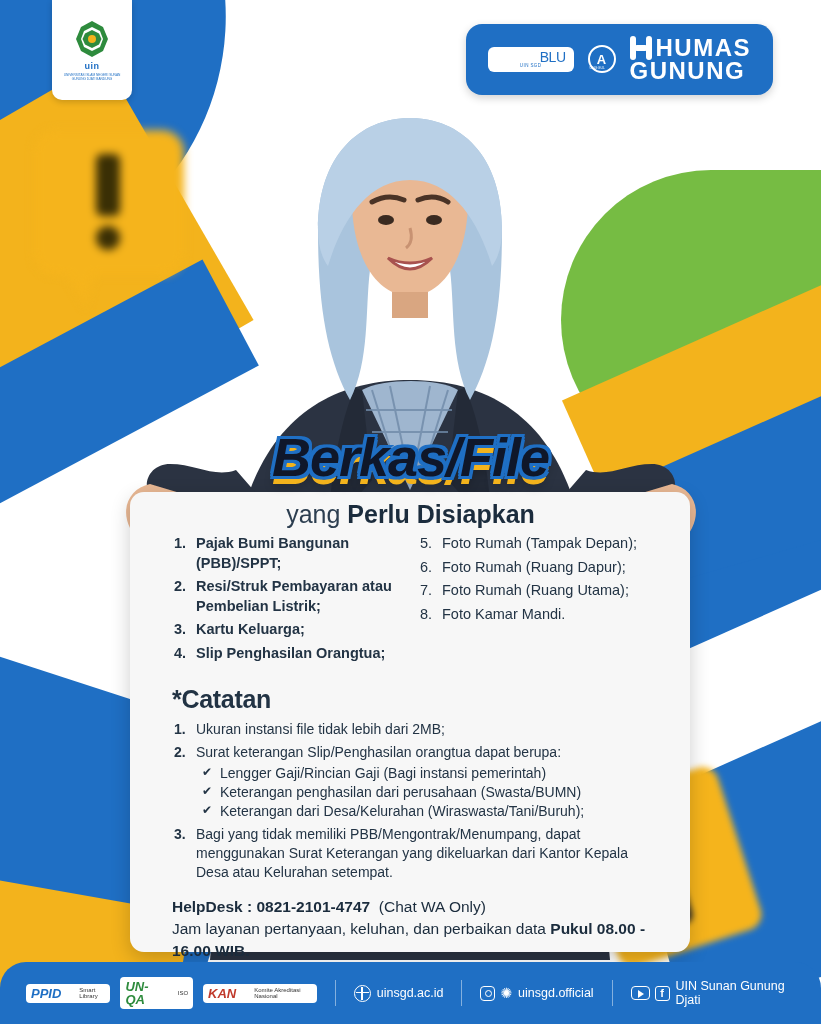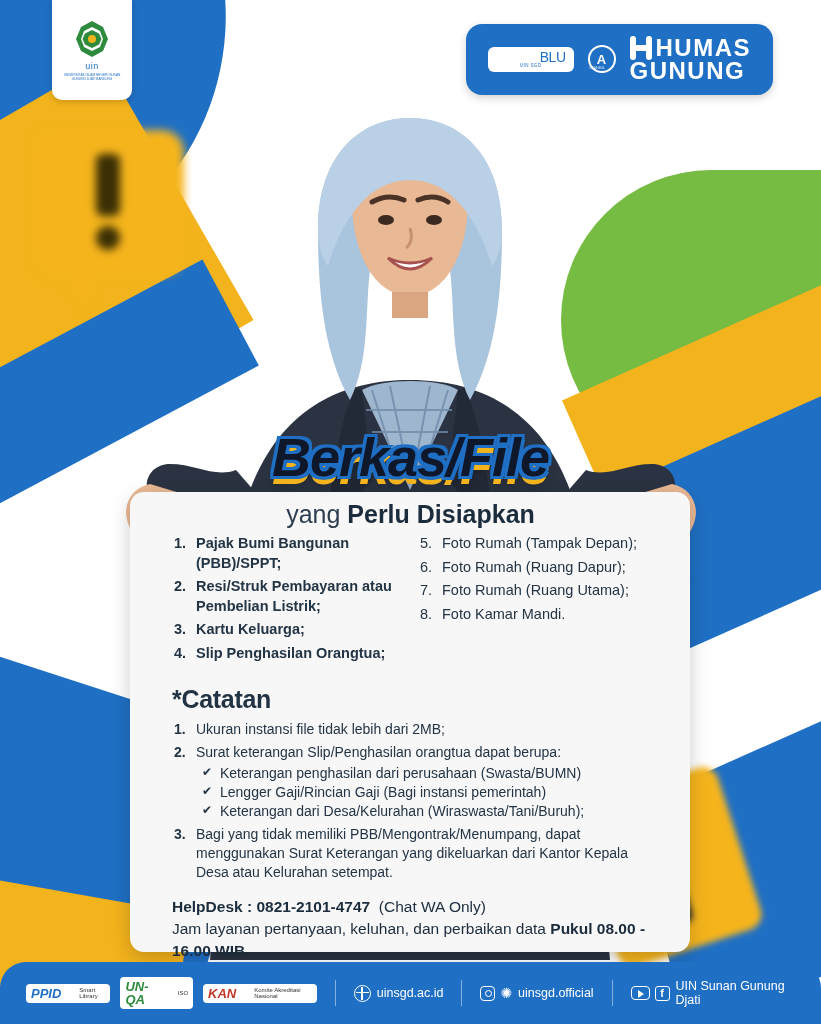--- a/index.html
+++ b/index.html
@@ -91,21 +91,21 @@
     align-items: center; justify-content: center;
     z-index: 6;
   }
   .uin-mark {
     width: 40px; height: 40px;
     position: relative;
     margin-bottom: 2px;
   }
   .uin-mark svg { display: block; }
   .logo-card .uin-text {
-    font-size: 9px; font-weight: normal; color: #1f6fc4;
+    font-size: 9px; font-weight: bold; color: #1f6fc4;
     letter-spacing: .5px;
   }
   .logo-card .uin-sub {
     font-size: 3.2px; color: #1f6fc4; text-align: center;
     line-height: 1.35; margin-top: 2px; width: 68px;
   }
 
   
   .humas-badge {
     position: absolute; right: 48px; top: 24px;
@@ -491,22 +491,22 @@
 
     <div class="catatan">*Catatan</div>
 
     <ol class="num note-list">
       <li>
         <span>Ukuran instansi file tidak lebih dari 2MB;</span>
       </li>
       <li>
         <span>Surat keterangan Slip/Penghasilan orangtua dapat berupa:</span>
         <ul class="check-list">
+          <li><span>Lengger Gaji/Rincian Gaji (Bagi instansi pemerintah)</span></li>
           <li><span>Keterangan penghasilan dari perusahaan (Swasta/BUMN)</span></li>
-          <li><span>Lengger Gaji/Rincian Gaji (Bagi instansi pemerintah)</span></li>
           <li><span>Keterangan dari Desa/Kelurahan (Wiraswasta/Tani/Buruh);</span></li>
         </ul>
       </li>
       <li>
         <span>Bagi yang tidak memiliki PBB/Mengontrak/Menumpang, dapat menggunakan Surat Keterangan yang dikeluarkan dari Kantor Kepala Desa atau Kelurahan setempat.</span>
       </li>
     </ol>
 
     <div class="helpdesk">
       <div class="hd-line">

